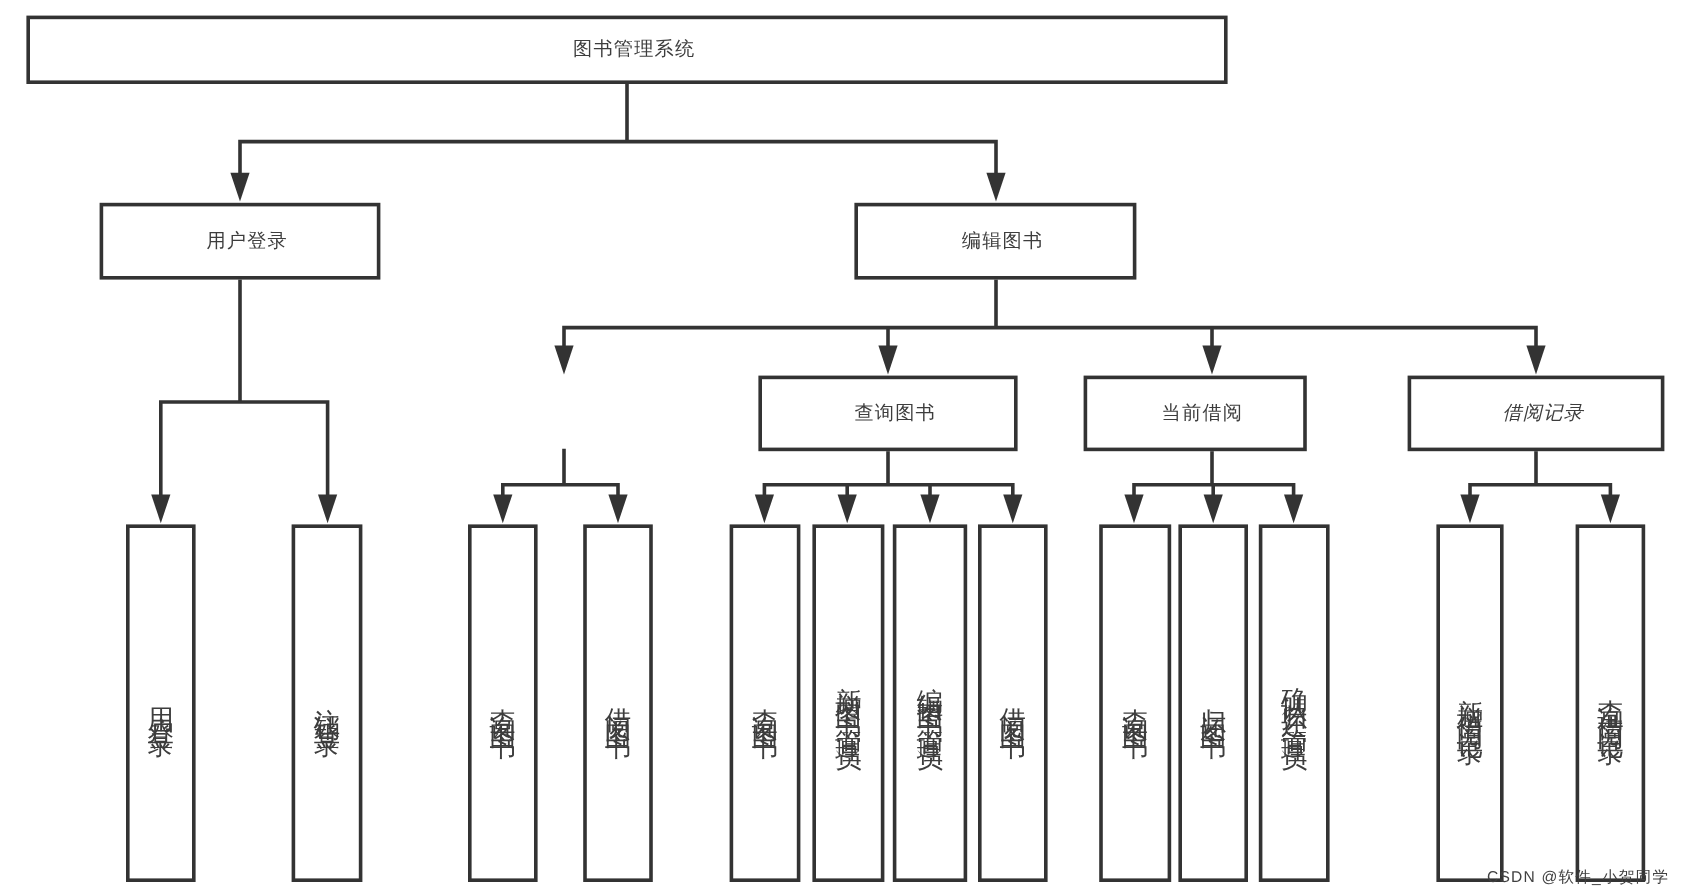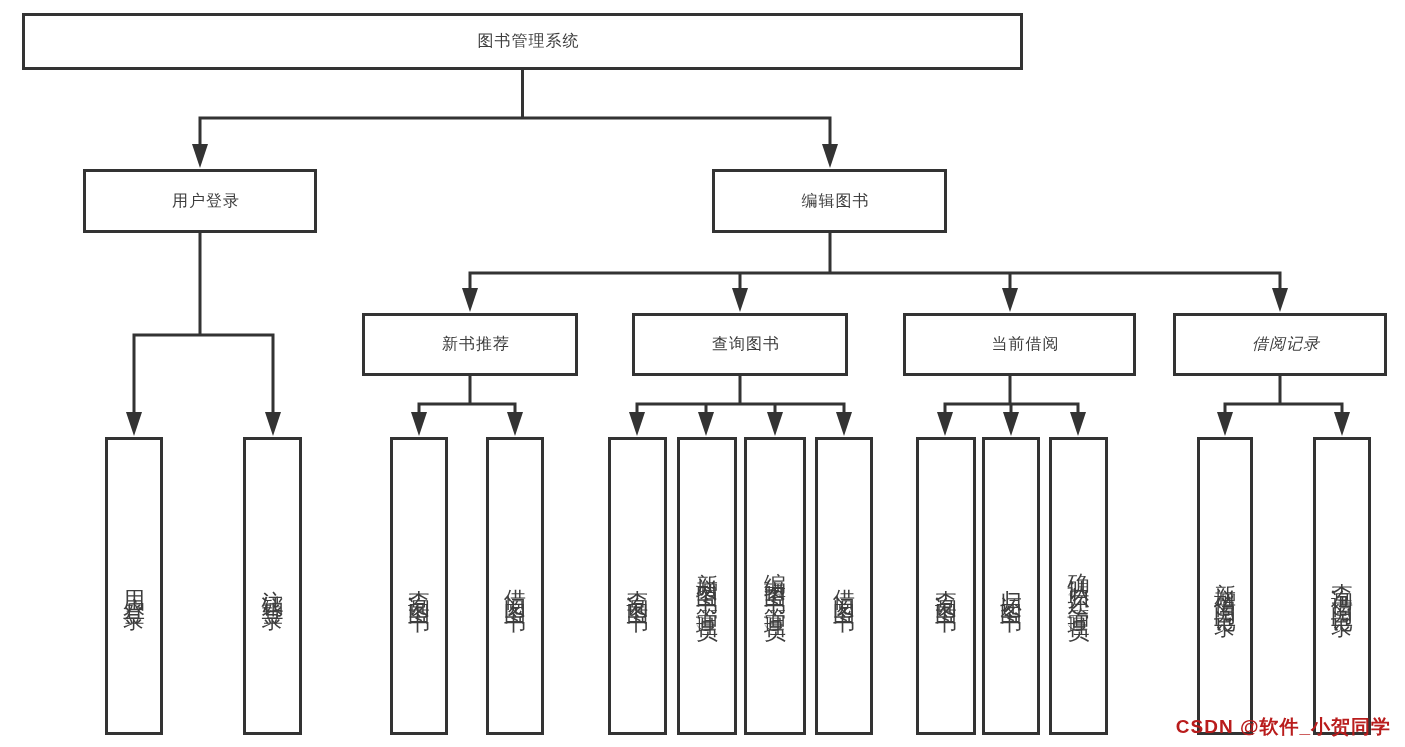--- a/index.html
+++ b/index.html
@@ -41,25 +41,24 @@
   .vnode {
     writing-mode: vertical-rl;
     font-size: 22px;
     letter-spacing: 7px;
     line-height: 1;
   }
   #watermark {
     position: absolute;
     right: 14px;
     bottom: 7px;
-    font-size: 19px;
+    font-size: 13px;
     letter-spacing: 1px;
-    color: #b91c1c;
+    color: #404040;
     white-space: nowrap;
-    font-weight: bold;
   }
 </style>
 </head>
 <body>
 
 <div id="canvas">
 
   <svg id="connectors" viewBox="0 0 1405 747" xmlns="http://www.w3.org/2000/svg">
     <g stroke="#333333" stroke-width="3" fill="none">
 
@@ -98,23 +97,22 @@
       <polygon points="1217,412 1233,412 1225,436"></polygon>
       <polygon points="1334,412 1350,412 1342,436"></polygon>
     </g>
   </svg>
 
   <div class="node hnode" style="left:22px; top:13px; width:1001px; height:57px;">图书管理系统</div>
 
   <div class="node hnode" style="left:83px; top:169px; width:234px; height:64px;">用户登录</div>
   <div class="node hnode" style="left:712px; top:169px; width:235px; height:64px;">编辑图书</div>
 
-  <div class="node hnode" style="left:362px; top:313px; width:216px; height:63px;">新书推荐</div>
   <div class="node hnode" style="left:632px; top:313px; width:216px; height:63px;">查询图书</div>
-  <div class="node hnode" style="left:903px; top:313px; width:233px; height:63px;">当前借阅</div>
+  <div class="node hnode" style="left:903px; top:313px; width:186px; height:63px;">当前借阅</div>
   <div class="node hnode" style="left:1173px; top:313px; width:214px; height:63px;font-style:italic;">借阅记录</div>
 
   <div class="node vnode" style="left:105px; top:437px; width:58px; height:298px;">用户登录</div>
   <div class="node vnode" style="left:243px; top:437px; width:59px; height:298px;">注销登录</div>
 
   <div class="node vnode" style="left:390px; top:437px; width:58px; height:298px;">查询图书</div>
   <div class="node vnode" style="left:486px; top:437px; width:58px; height:298px;">借阅图书</div>
 
   <div class="node vnode" style="left:608px; top:437px; width:59px; height:298px;">查询图书</div>
   <div class="node vnode" style="left:677px; top:437px; width:60px; height:298px;">新增图书（管理员）</div>

